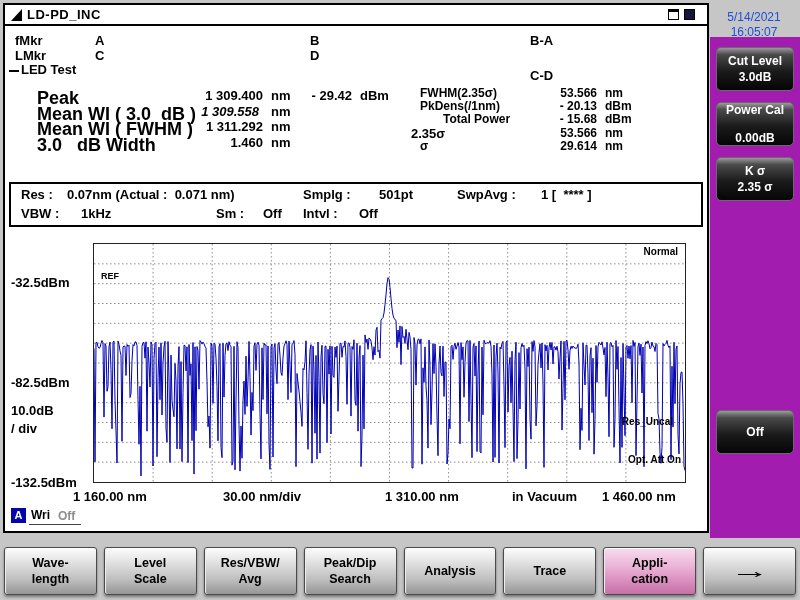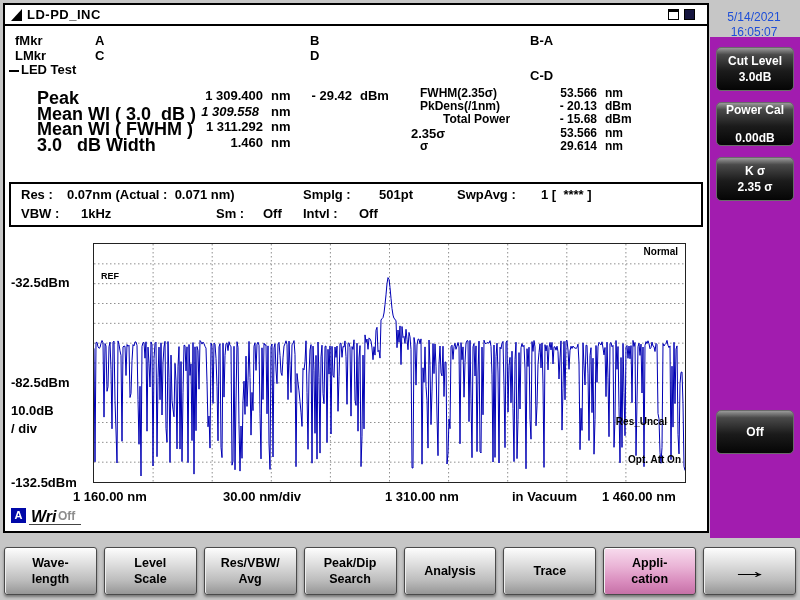--- a/index.html
+++ b/index.html
@@ -25,21 +25,21 @@
   
   #plot{position:absolute;left:88px;top:238px;width:593px;height:240px;border:1px solid #222;background:#fff;}
   #plot-svg{width:100%;height:100%;display:block;}
   .plot-note{position:absolute;font-size:10px;font-weight:bold;color:#000;white-space:pre;}
   #ref-label{position:absolute;left:7px;top:27px;font-size:9px;font-weight:bold;}
   .ylab{position:absolute;left:6px;font-size:13px;font-weight:bold;white-space:pre;}
   .xlab{position:absolute;top:484px;font-size:13px;font-weight:bold;white-space:pre;}
   
   #trace-badge{position:absolute;left:6px;top:503px;width:15px;height:15px;background:#0008a8;color:#fff;
     font-size:11px;font-weight:bold;text-align:center;line-height:15px;}
-  #trace-mode{position:absolute;left:26px;top:503px;font-size:16px;font-weight:bold;font-style:italic;}
+  #trace-mode{position:absolute;left:26px;top:503px;font-size:12px;font-weight:bold;}
   #trace-state{position:absolute;left:53px;top:504px;font-size:12px;font-weight:bold;color:#8d8d8d;}
   #trace-underline{position:absolute;left:24px;top:519px;width:52px;height:1px;background:#444;}
   
   #datetime{position:absolute;left:711px;top:10px;width:86px;text-align:center;font-size:12px;line-height:15px;color:#1d4ed8;}
   #softkey-strip{position:absolute;left:710px;top:37px;width:90px;height:501px;background:#a21caf;}
   .softkey{position:absolute;left:6px;width:78px;height:44px;border-radius:5px;border:1px solid #6a6a6a;
     background:linear-gradient(180deg,#9a9a9a 0%,#4a4a4a 16%,#1b1b1b 55%,#050505 100%);
     color:#fff;display:flex;flex-direction:column;align-items:center;justify-content:center;gap:2px;cursor:pointer;}
   .softkey span{font-size:12px;font-weight:bold;line-height:14px;white-space:pre;}
   
@@ -147,21 +147,21 @@
           <line x1="0" y1="119" x2="591" y2="119" stroke="#8f8f8f" stroke-width="1" stroke-dasharray="1.5 2.5"></line>
           <line x1="0" y1="138.83333333333334" x2="591" y2="138.83333333333334" stroke="#8f8f8f" stroke-width="1" stroke-dasharray="1.5 2.5"></line>
           <line x1="0" y1="158.66666666666666" x2="591" y2="158.66666666666666" stroke="#8f8f8f" stroke-width="1" stroke-dasharray="1.5 2.5"></line>
           <line x1="0" y1="178.5" x2="591" y2="178.5" stroke="#8f8f8f" stroke-width="1" stroke-dasharray="1.5 2.5"></line>
           <line x1="0" y1="198.33333333333334" x2="591" y2="198.33333333333334" stroke="#8f8f8f" stroke-width="1" stroke-dasharray="1.5 2.5"></line>
           <line x1="0" y1="218.16666666666666" x2="591" y2="218.16666666666666" stroke="#8f8f8f" stroke-width="1" stroke-dasharray="1.5 2.5"></line>
           <polyline points="0,104.4 1,217.8 2,98.5 3,98.3 4,102.8 5,104.3 6,103.6 7,99.3 8,96.5 9,98.8 10,173.1 11,99.5 12,102.1 13,147.3 14,142.8 15,102.8 16,98.1 17,125.3 18,184.8 19,98.1 20,97.1 21,156.5 22,187.0 23,219.0 24,96.9 25,100.3 26,106.9 27,111.3 28,197.3 29,102.9 30,102.2 31,102.3 32,131.5 33,100.5 34,102.3 35,101.2 36,153.5 37,149.5 38,116.7 39,100.6 40,101.9 41,97.9 42,98.0 43,101.4 44,155.6 45,200.3 46,142.3 47,232.0 48,102.4 49,98.7 50,98.5 51,114.2 52,97.8 53,187.2 54,103.1 55,119.2 56,143.0 57,97.9 58,100.6 59,222.0 60,114.6 61,99.5 62,98.2 63,212.7 64,133.6 65,103.1 66,155.7 67,98.8 68,171.0 69,118.8 70,103.0 71,97.3 72,184.3 73,198.2 74,97.5 75,133.2 76,218.5 77,111.1 78,156.4 79,165.3 80,172.8 81,119.4 82,136.9 83,204.9 84,122.2 85,102.6 86,205.1 87,117.6 88,217.6 89,148.8 90,101.2 91,101.6 92,126.9 93,102.8 94,218.7 95,100.5 96,131.4 97,119.9 98,196.6 99,98.5 100,230.1 101,102.8 102,186.7 103,102.5 104,106.6 105,145.2 106,96.5 107,97.9 108,100.1 109,98.1 110,99.7 111,102.3 112,104.1 113,137.5 114,182.8 115,172.0 116,204.1 117,99.1 118,102.1 119,159.5 120,99.0 121,100.2 122,114.3 123,142.4 124,196.8 125,102.9 126,99.6 127,203.3 128,213.6 129,99.2 130,153.1 131,111.5 132,99.7 133,98.9 134,106.6 135,97.7 136,101.5 137,102.3 138,221.2 139,217.3 140,102.3 141,225.8 142,156.9 143,97.7 144,103.3 145,180.8 146,227.1 147,182.0 148,214.3 149,156.8 150,137.2 151,170.4 152,112.1 153,162.4 154,136.3 155,97.4 156,133.6 157,191.1 158,148.4 159,166.6 160,102.2 161,98.8 162,126.4 163,100.1 164,98.2 165,101.3 166,169.8 167,214.9 168,103.8 169,155.5 170,99.2 171,101.2 172,100.7 173,169.8 174,101.9 175,199.9 176,225.4 177,102.7 178,100.0 179,213.0 180,103.9 181,99.6 182,126.0 183,139.7 184,100.0 185,98.4 186,111.5 187,128.6 188,131.5 189,113.9 190,102.1 191,99.8 192,96.8 193,100.6 194,155.6 195,97.1 196,121.9 197,148.5 198,100.4 199,99.6 200,96.6 201,110.4 202,222.7 203,129.5 204,138.7 205,146.9 206,157.6 207,168.2 208,182.4 209,124.4 210,125.9 211,117.8 212,96.8 213,148.3 214,205.3 215,130.0 216,105.9 217,100.6 218,219.2 219,102.1 220,126.2 221,189.3 222,111.4 223,215.1 224,98.0 225,133.2 226,209.1 227,112.9 228,101.2 229,149.6 230,159.7 231,102.4 232,102.0 233,198.6 234,105.3 235,130.1 236,101.9 237,190.0 238,102.3 239,131.3 240,133.4 241,103.0 242,113.4 243,102.0 244,167.3 245,132.8 246,99.5 247,99.1 248,113.3 249,102.4 250,103.1 251,96.9 252,112.6 253,160.3 254,99.5 255,98.8 256,103.4 257,172.1 258,102.6 259,105.4 260,95.8 261,156.1 262,161.4 263,99.2 264,187.2 265,114.0 266,101.6 267,222.6 268,192.2 269,111.1 270,184.9 271,90.9 272,98.5 273,95.0 274,105.3 275,93.9 276,94.9 277,97.1 278,103.9 279,115.7 280,102.7 281,111.1 282,86.2 283,83.3 284,107.7 285,106.3 286,114.1 287,76.0 288,74.7 289,73.6 290,69.0 291,60.5 292,50.9 293,39.4 294,33.6 295,35.2 296,43.4 297,54.3 298,64.6 299,71.1 300,74.4 301,75.2 302,76.9 303,103.7 304,86.0 305,98.3 306,81.9 307,120.6 308,82.5 309,93.5 310,92.4 311,99.5 312,85.3 313,95.2 314,105.7 315,88.4 316,92.9 317,105.5 318,223.9 319,224.0 320,93.5 321,100.1 322,141.1 323,101.0 324,95.2 325,95.2 326,99.8 327,94.9 328,220.2 329,123.8 330,138.4 331,102.9 332,142.4 333,156.3 334,204.1 335,96.0 336,121.7 337,180.6 338,147.1 339,99.5 340,129.6 341,100.0 342,122.1 343,172.0 344,211.7 345,120.1 346,102.0 347,128.8 348,131.9 349,102.2 350,152.5 351,117.9 352,118.4 353,220.0 354,209.3 355,174.9 356,184.7 357,102.7 358,101.2 359,115.4 360,102.5 361,99.2 362,105.3 363,102.1 364,98.5 365,102.8 366,199.8 367,98.6 368,115.7 369,102.9 370,153.2 371,118.4 372,99.0 373,96.6 374,96.9 375,177.6 376,96.4 377,154.9 378,213.7 379,102.8 380,99.5 381,132.0 382,101.9 383,207.6 384,128.0 385,97.1 386,207.5 387,209.0 388,103.1 389,170.8 390,96.2 391,99.2 392,99.7 393,98.7 394,98.8 395,99.2 396,96.7 397,102.3 398,130.9 399,218.0 400,101.0 401,213.4 402,112.6 403,99.2 404,128.0 405,219.0 406,103.2 407,104.9 408,99.1 409,97.4 410,141.8 411,203.6 412,98.7 413,96.8 414,168.0 415,121.7 416,113.4 417,158.7 418,107.2 419,164.6 420,217.6 421,115.7 422,98.2 423,214.6 424,175.6 425,108.6 426,165.0 427,103.7 428,99.5 429,102.8 430,101.3 431,125.0 432,224.8 433,104.7 434,122.5 435,103.2 436,175.2 437,195.2 438,97.6 439,107.4 440,96.5 441,102.9 442,181.8 443,161.9 444,120.3 445,108.5 446,99.8 447,123.9 448,98.9 449,139.6 450,223.4 451,100.7 452,107.0 453,101.4 454,125.9 455,103.7 456,98.4 457,105.9 458,98.4 459,120.0 460,102.8 461,102.9 462,106.2 463,102.2 464,107.6 465,135.0 466,113.9 467,96.9 468,186.1 469,144.2 470,97.4 471,155.8 472,97.0 473,96.3 474,106.0 475,125.3 476,106.7 477,102.2 478,104.5 479,102.0 480,103.6 481,103.9 482,104.5 483,103.6 484,100.2 485,119.1 486,205.7 487,164.2 488,186.4 489,98.8 490,121.2 491,141.0 492,101.2 493,101.3 494,129.9 495,196.5 496,111.5 497,103.7 498,168.6 499,114.2 500,210.2 501,175.7 502,101.5 503,138.4 504,102.8 505,98.4 506,99.7 507,101.0 508,97.8 509,104.0 510,110.9 511,103.5 512,152.6 513,98.2 514,133.8 515,192.7 516,99.4 517,98.5 518,102.8 519,101.4 520,203.3 521,174.8 522,96.5 523,125.3 524,102.5 525,163.9 526,218.9 527,113.5 528,203.4 529,99.4 530,148.5 531,191.7 532,102.9 533,101.5 534,114.3 535,102.0 536,114.8 537,101.6 538,158.7 539,96.4 540,102.4 541,98.5 542,211.6 543,157.2 544,102.7 545,99.1 546,111.4 547,100.1 548,149.0 549,103.0 550,222.7 551,101.4 552,97.6 553,99.5 554,96.8 555,99.8 556,104.8 557,103.5 558,98.1 559,102.1 560,102.7 561,107.5 562,99.4 563,100.5 564,169.5 565,174.9 566,208.8 567,219.3 568,203.4 569,99.6 570,102.0 571,100.3 572,99.3 573,96.4 574,101.3 575,103.6 576,101.9 577,215.7 578,122.2 579,183.1 580,98.3 581,159.6 582,105.2 583,101.9 584,190.6 585,209.9 586,139.8 587,128.3 588,128.0 589,159.6 590,222.3 591,226.5" fill="none" stroke="#0000b4" stroke-width="1"></polyline>
         </svg>
       <div class="plot-note" style="right:7px;top:2px;">Normal</div>
       <div id="ref-label">REF</div>
-      <div class="plot-note" style="right:18px;top:172px;">Res_Uncal</div>
+      <div class="plot-note" style="right:12px;top:172px;">Res_Uncal</div>
       <div class="plot-note" style="right:4px;top:210px;">Opt. Att On</div>
     </div>
 
     <div id="y-labels">
       <div class="ylab" style="top:398px;">10.0dB</div>
       <div class="ylab" style="top:416px;">/ div</div>
     <div class="ylab" style="top: 270px;">-32.5dBm</div>
         <div class="ylab" style="top: 370px;">-82.5dBm</div>
         <div class="ylab" style="top: 470px;">-132.5dBm</div>
       </div>

